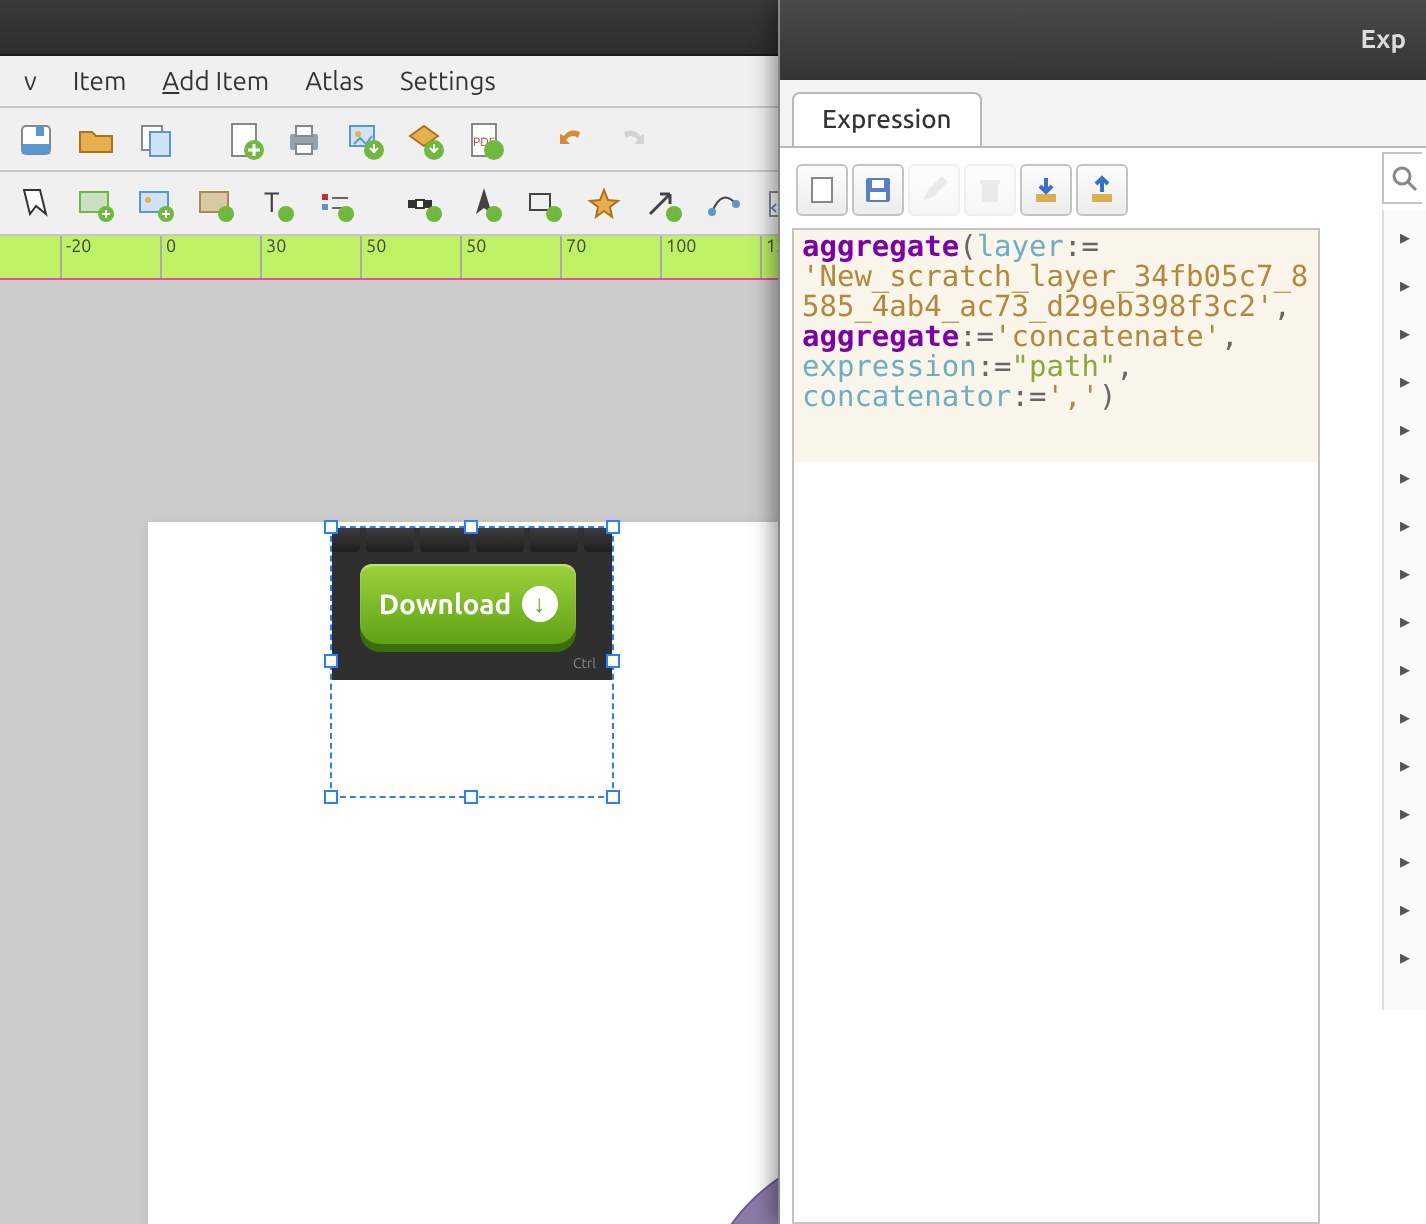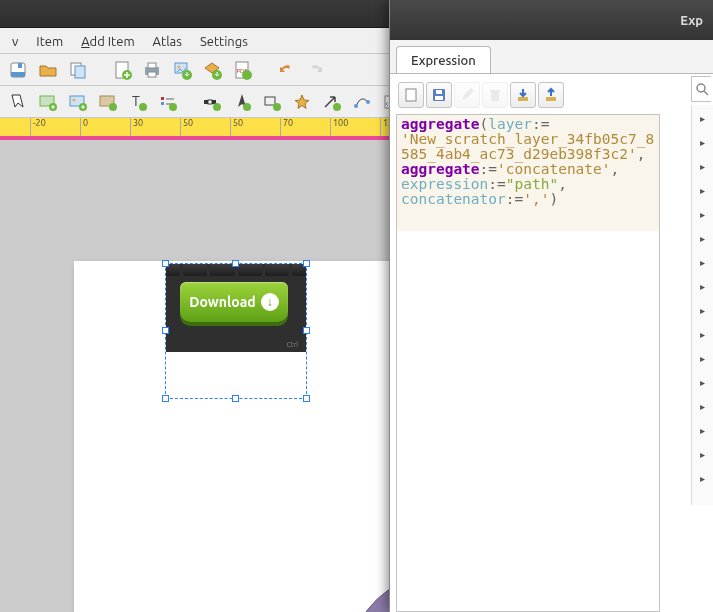--- a/index.html
+++ b/index.html
@@ -40,22 +40,22 @@
     border-bottom: 1px solid #c8c8c8;
   }
   .tbtn {
     width: 24px; height: 24px;
     display: inline-flex; align-items: center; justify-content: center;
     border-radius: 2px;
   }
   .sep { width: 8px; }
   .ruler {
     height: 22px;
-    background: #fde047;
-    border-bottom: 4px solid #ec4899;
+    background: #bef264;
+    border-bottom: 1px solid #ec4899;
     position: relative;
     overflow: hidden;
     font-size: 9px;
     color: #444;
   }
   .ruler .tick {
     position: absolute;
     top: 0; height: 22px;
     border-left: 1px solid #aaa;
     padding-left: 2px;
@@ -76,21 +76,21 @@
     box-shadow: 2px 3px 6px rgba(0,0,0,.25);
   }
   .selected-frame {
     position: absolute;
     left: 92px; top: 3px;
     width: 140px; height: 134px;
     outline: 1px dashed #2a7fff;
   }
   .selected-frame .img-part {
     position: absolute;
-    left: 0; top: 0; width: 140px; height: 88px;
+    left: 0; top: 0; width: 140px; height: 76px;
     background: #2f2f2f;
     overflow: hidden;
   }
   .kb-key {
     position: absolute;
     left: 14px; top: 18px;
     width: 108px; height: 40px;
     border-radius: 6px 6px 10px 10px;
     background: linear-gradient(#9dd33c,#5fa116);
     box-shadow: 0 4px 0 #3e6d0e, inset 0 1px 1px rgba(255,255,255,.4);

